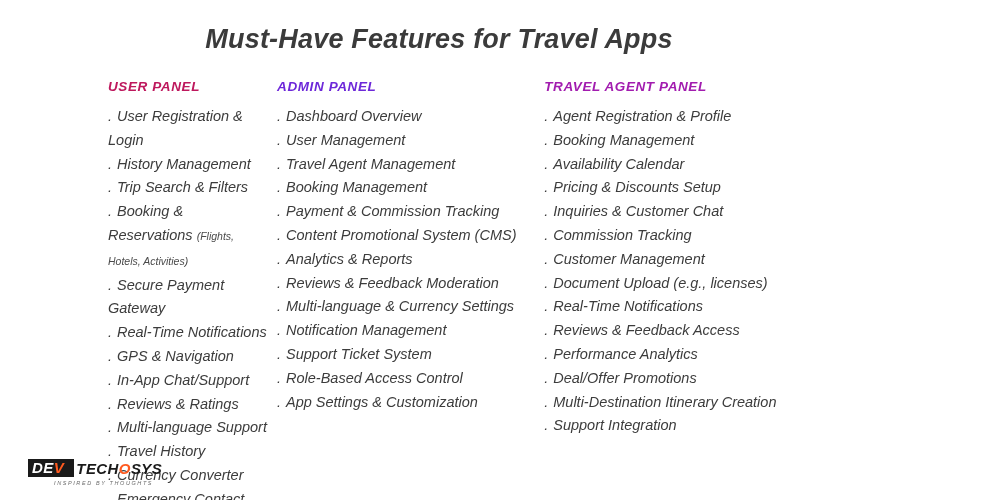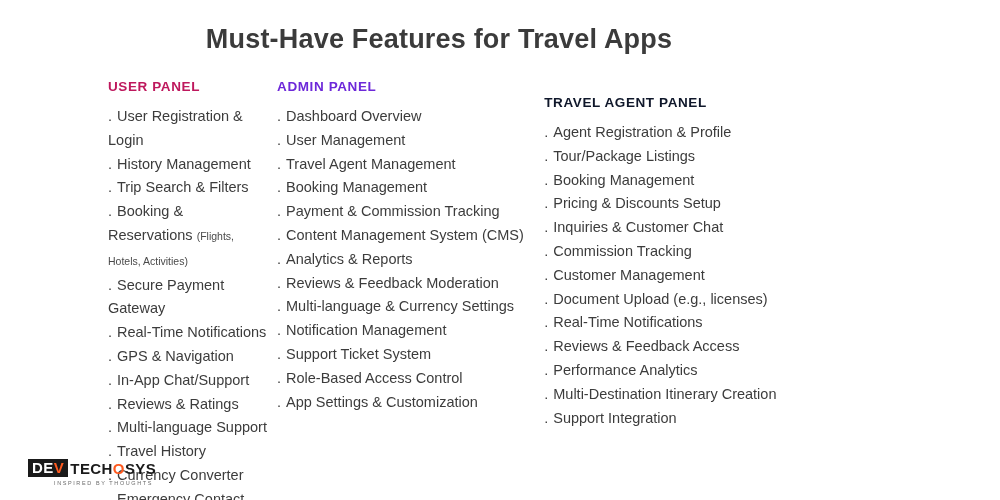--- a/index.html
+++ b/index.html
@@ -13,20 +13,21 @@
     font-family: "Liberation Sans", sans-serif;
     color: #333333;
     overflow: hidden;
     position: relative;
   }
   .page {
     width: 878px;
     height: 500px;
     position: relative;
     box-sizing: border-box;
+    font-style: italic;
   }
   .title {
     text-align: center;
     font-size: 27px;
     font-weight: bold;
     color: #3b3b3b;
     letter-spacing: 0.2px;
     padding-top: 24px;
     padding-bottom: 6px;
   }
@@ -43,21 +44,21 @@
   .col-agent { width: 350px; padding-left: 10px; }
 
   .col-head {
     font-size: 13.5px;
     font-weight: bold;
     letter-spacing: 0.6px;
     margin-bottom: 11px;
   }
   .head-user { color: #be185d; }
   .head-admin { color: #6d28d9; }
-  .head-agent { color: #0f172a; margin-top: 16px; }
+  .head-agent { color: #a21caf; }
 
   ul.items {
     list-style: none;
     margin: 0;
     padding: 0;
   }
   ul.items li {
     font-size: 14.5px;
     color: #3c3c3c;
     line-height: 23.8px;
@@ -84,21 +85,21 @@
   .logo-row {
     display: flex;
     align-items: center;
   }
   .logo-dev {
     background: #1a1a1a;
     color: #ffffff;
     font-size: 15px;
     font-weight: bold;
     letter-spacing: 0.5px;
-    padding: 1px 4px 2px 4px;
+    padding: 1px 10px 2px 4px;
     line-height: 15px;
     position: relative;
   }
   .logo-dev .slash {
     color: #ff5a1f;
   }
   .logo-tech {
     color: #1a1a1a;
     font-size: 15px;
     font-weight: bold;
@@ -147,45 +148,46 @@
     </div>
 
     <div class="col col-admin">
       <div class="col-head head-admin">ADMIN PANEL</div>
       <ul class="items">
         <li><span class="dot">.</span><span>Dashboard Overview</span></li>
         <li><span class="dot">.</span><span>User Management</span></li>
         <li><span class="dot">.</span><span>Travel Agent Management</span></li>
         <li><span class="dot">.</span><span>Booking Management</span></li>
         <li><span class="dot">.</span><span>Payment &amp; Commission Tracking</span></li>
-        <li><span class="dot">.</span><span>Content Management System (CMS)</span></li>
+        <li><span class="dot">.</span><span>Content Promotional System (CMS)</span></li>
         <li><span class="dot">.</span><span>Analytics &amp; Reports</span></li>
         <li><span class="dot">.</span><span>Reviews &amp; Feedback Moderation</span></li>
         <li><span class="dot">.</span><span>Multi-language &amp; Currency Settings</span></li>
         <li><span class="dot">.</span><span>Notification Management</span></li>
         <li><span class="dot">.</span><span>Support Ticket System</span></li>
         <li><span class="dot">.</span><span>Role-Based Access Control</span></li>
         <li><span class="dot">.</span><span>App Settings &amp; Customization</span></li>
       </ul>
     </div>
 
     <div class="col col-agent">
       <div class="col-head head-agent">TRAVEL AGENT PANEL</div>
       <ul class="items">
         <li><span class="dot">.</span><span>Agent Registration &amp; Profile</span></li>
-        <li><span class="dot">.</span><span>Tour/Package Listings</span></li>
         <li><span class="dot">.</span><span>Booking Management</span></li>
+        <li><span class="dot">.</span><span>Availability Calendar</span></li>
         <li><span class="dot">.</span><span>Pricing &amp; Discounts Setup</span></li>
         <li><span class="dot">.</span><span>Inquiries &amp; Customer Chat</span></li>
         <li><span class="dot">.</span><span>Commission Tracking</span></li>
         <li><span class="dot">.</span><span>Customer Management</span></li>
         <li><span class="dot">.</span><span>Document Upload (e.g., licenses)</span></li>
         <li><span class="dot">.</span><span>Real-Time Notifications</span></li>
         <li><span class="dot">.</span><span>Reviews &amp; Feedback Access</span></li>
         <li><span class="dot">.</span><span>Performance Analytics</span></li>
+        <li><span class="dot">.</span><span>Deal/Offer Promotions</span></li>
         <li><span class="dot">.</span><span>Multi-Destination Itinerary Creation</span></li>
         <li><span class="dot">.</span><span>Support Integration</span></li>
       </ul>
     </div>
 
   </div>
 
   <div class="logo">
     <div class="logo-row">
       <span class="logo-dev"><span>DE</span><span class="slash">V</span></span>

